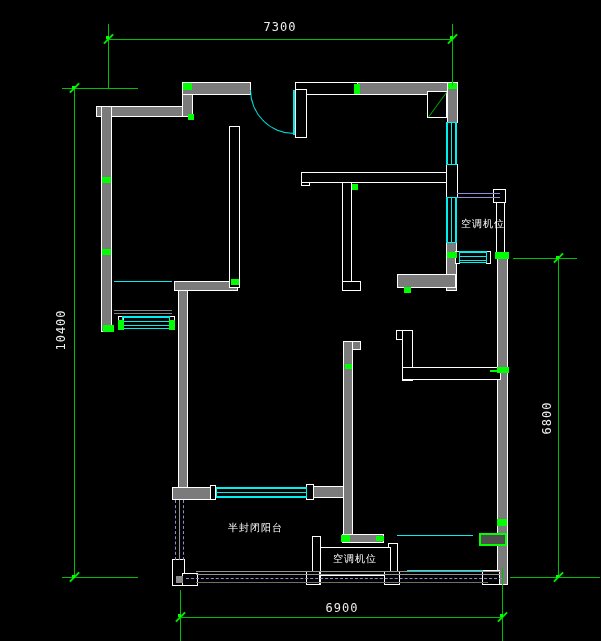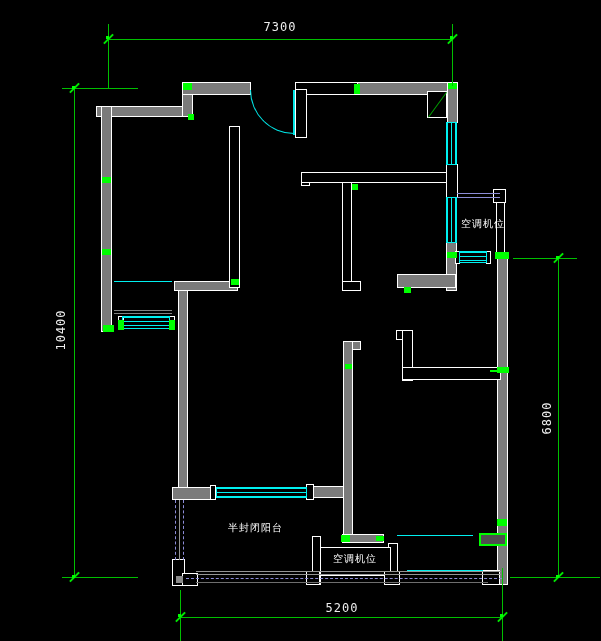--- a/index.html
+++ b/index.html
@@ -157,19 +157,19 @@
   <div class="dot" style="left:556px;top:575px"></div>
   <div class="dtext vrot" style="left:517px;top:411px;width:60px;height:14px">6800</div>
 
   <div class="dim" style="left:180px;top:617px;width:322px;height:1px"></div>
   <div class="dim" style="left:180px;top:590px;width:1px;height:51px"></div>
   <div class="dim" style="left:502px;top:568px;width:1px;height:73px"></div>
   <div class="tick" style="left:174px;top:616px"></div>
   <div class="tick" style="left:496px;top:616px"></div>
   <div class="dot" style="left:178px;top:614px"></div>
   <div class="dot" style="left:500px;top:614px"></div>
-  <div class="dtext" style="left:314px;top:601px;width:56px">5200</div>
+  <div class="dtext" style="left:314px;top:601px;width:56px">6900</div>
 
   <div class="lbl" style="left:461px;top:218px">空调机位</div>
   <div class="lbl" style="left:333px;top:553px">空调机位</div>
   <div class="lbl" style="left:228px;top:522px">半封闭阳台</div>
 
 </div>
 
 </body></html>

